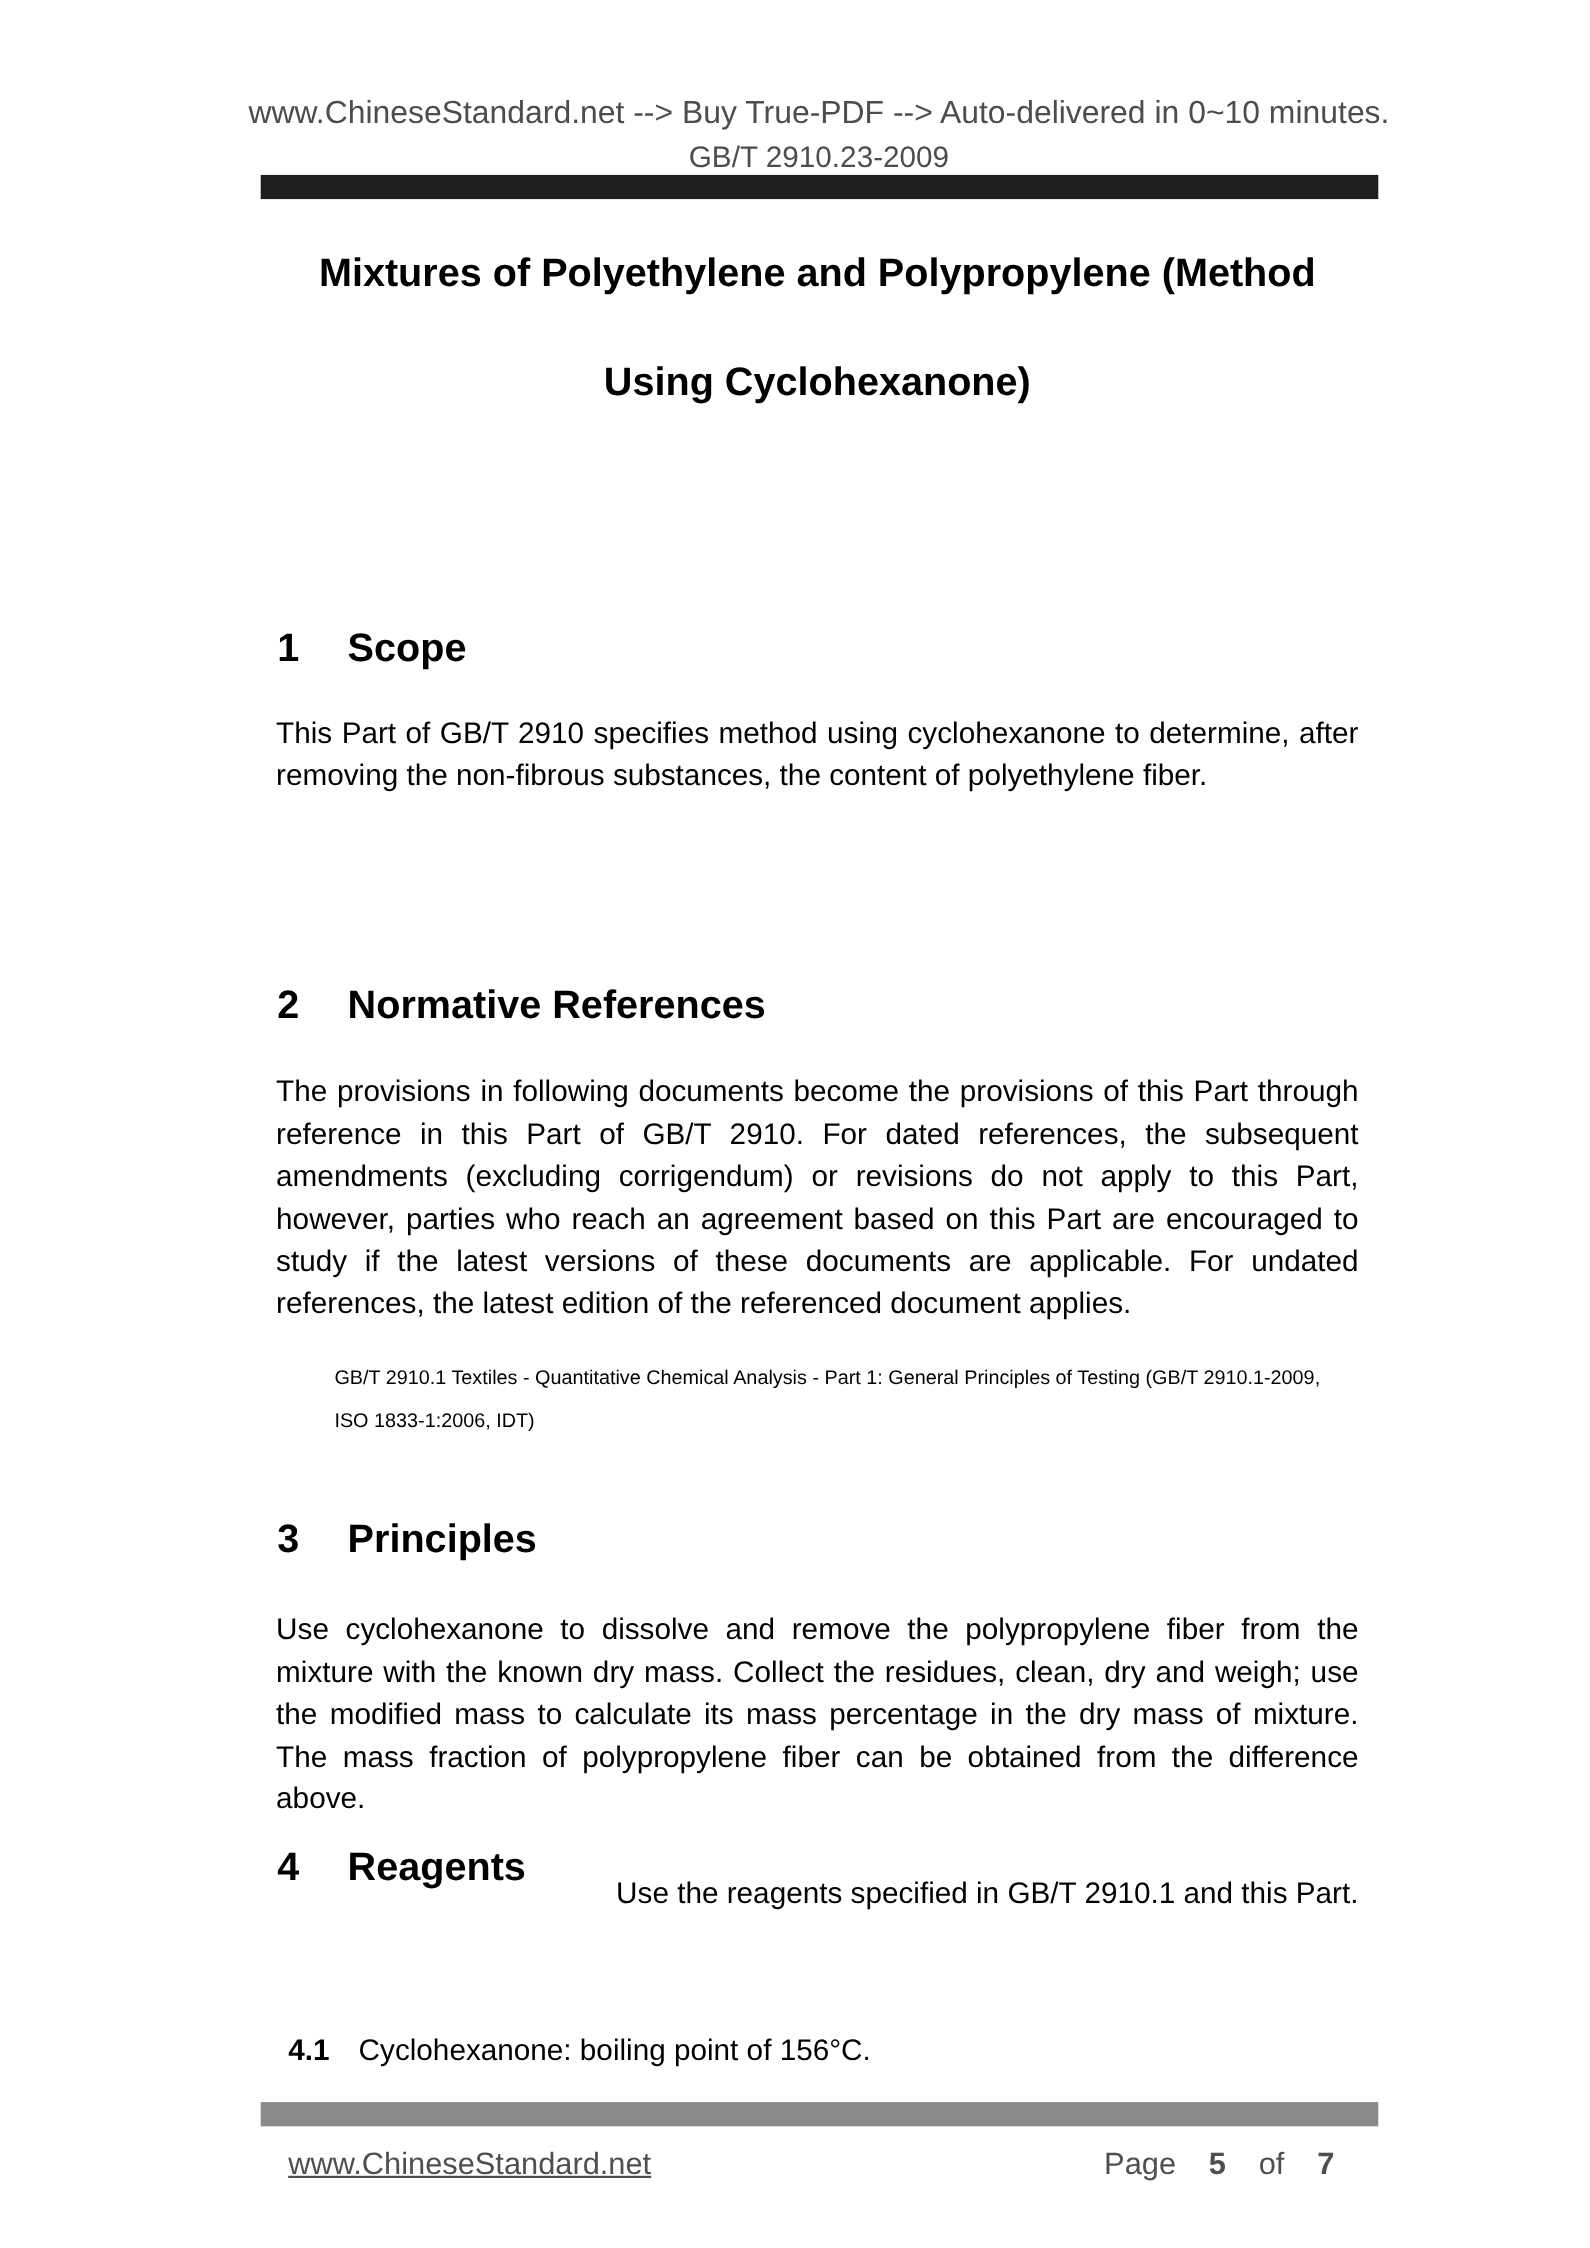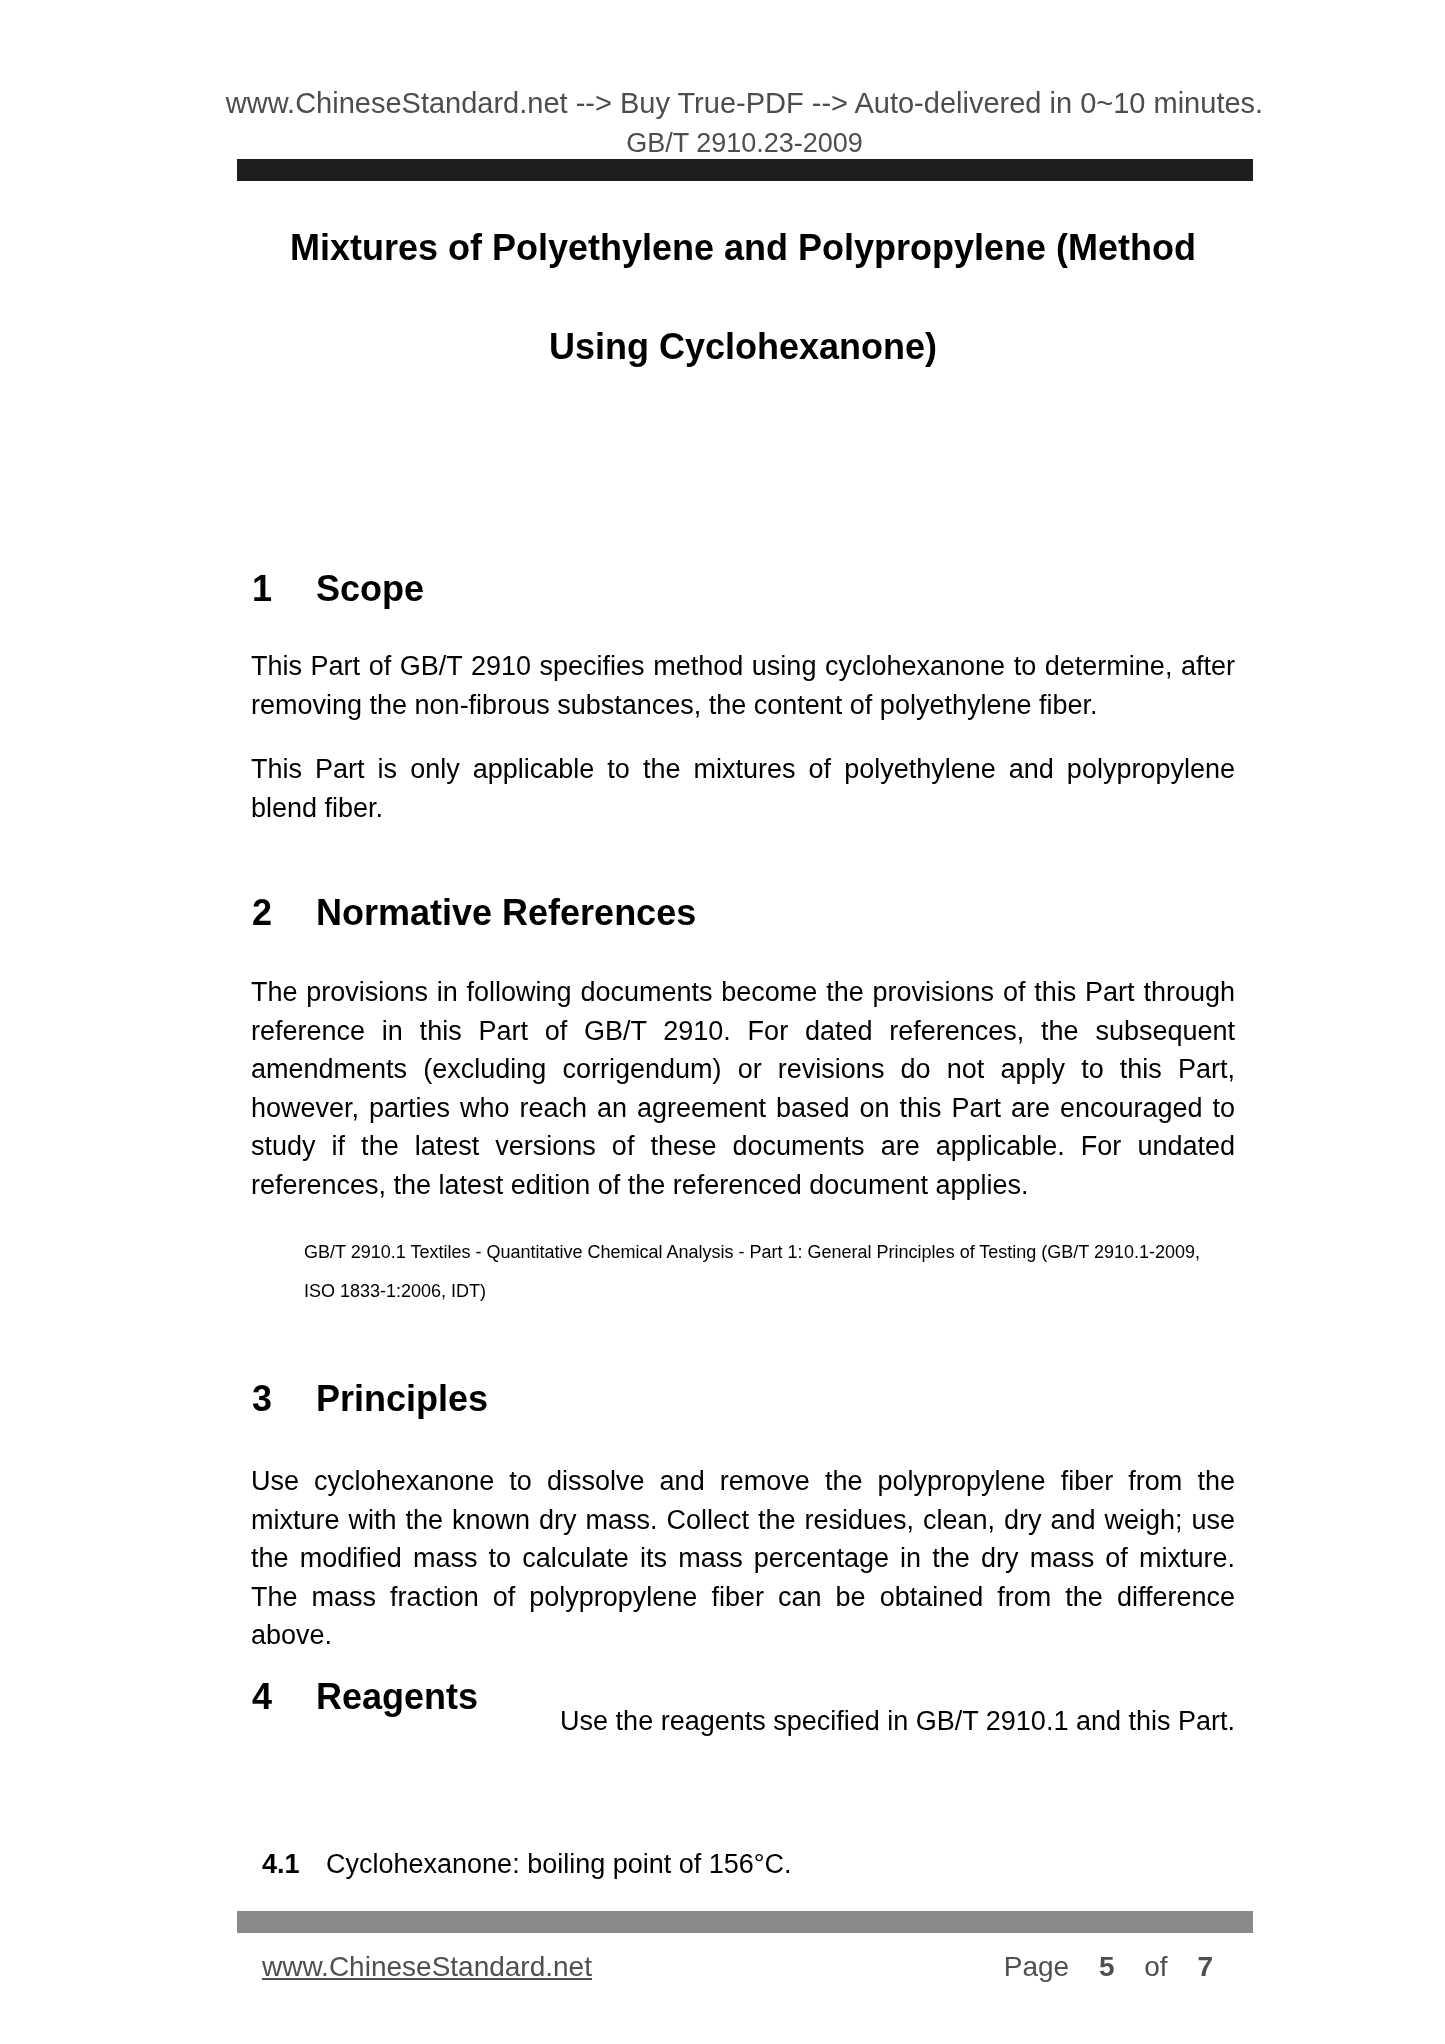--- a/index.html
+++ b/index.html
@@ -109,21 +109,20 @@
 
   <div class="abs doc-title">
     <div>Mixtures of Polyethylene and Polypropylene (Method</div>
     <div>Using Cyclohexanone)</div>
   </div>
 
   <div class="abs sec-heading" style="top:522px">
     <span class="sec-num">1</span><span>Scope</span>
   </div>
   <p class="abs body-par" style="top:614px">This Part of GB/T 2910 specifies method using cyclohexanone to determine, after removing the non-fibrous substances, the content of polyethylene fiber.</p>
-  <p class="abs body-par" style="top:717px">This Part is only applicable to the mixtures of polyethylene and polypropylene blend fiber.</p>
 
   <div class="abs sec-heading" style="top:846px">
     <span class="sec-num">2</span><span>Normative References</span>
   </div>
   <p class="abs body-par" style="top:940px">The provisions in following documents become the provisions of this Part through reference in this Part of GB/T 2910. For dated references, the subsequent amendments (excluding corrigendum) or revisions do not apply to this Part, however, parties who reach an agreement based on this Part are encouraged to study if the latest versions of these documents are applicable. For undated references, the latest edition of the referenced document applies.</p>
   <p class="abs citation" style="top:1200px">GB/T 2910.1 Textiles - Quantitative Chemical Analysis - Part 1: General Principles of Testing (GB/T 2910.1-2009, ISO 1833-1:2006, IDT)</p>
 
   <div class="abs sec-heading" style="top:1332px">
     <span class="sec-num">3</span><span>Principles</span>
   </div>

